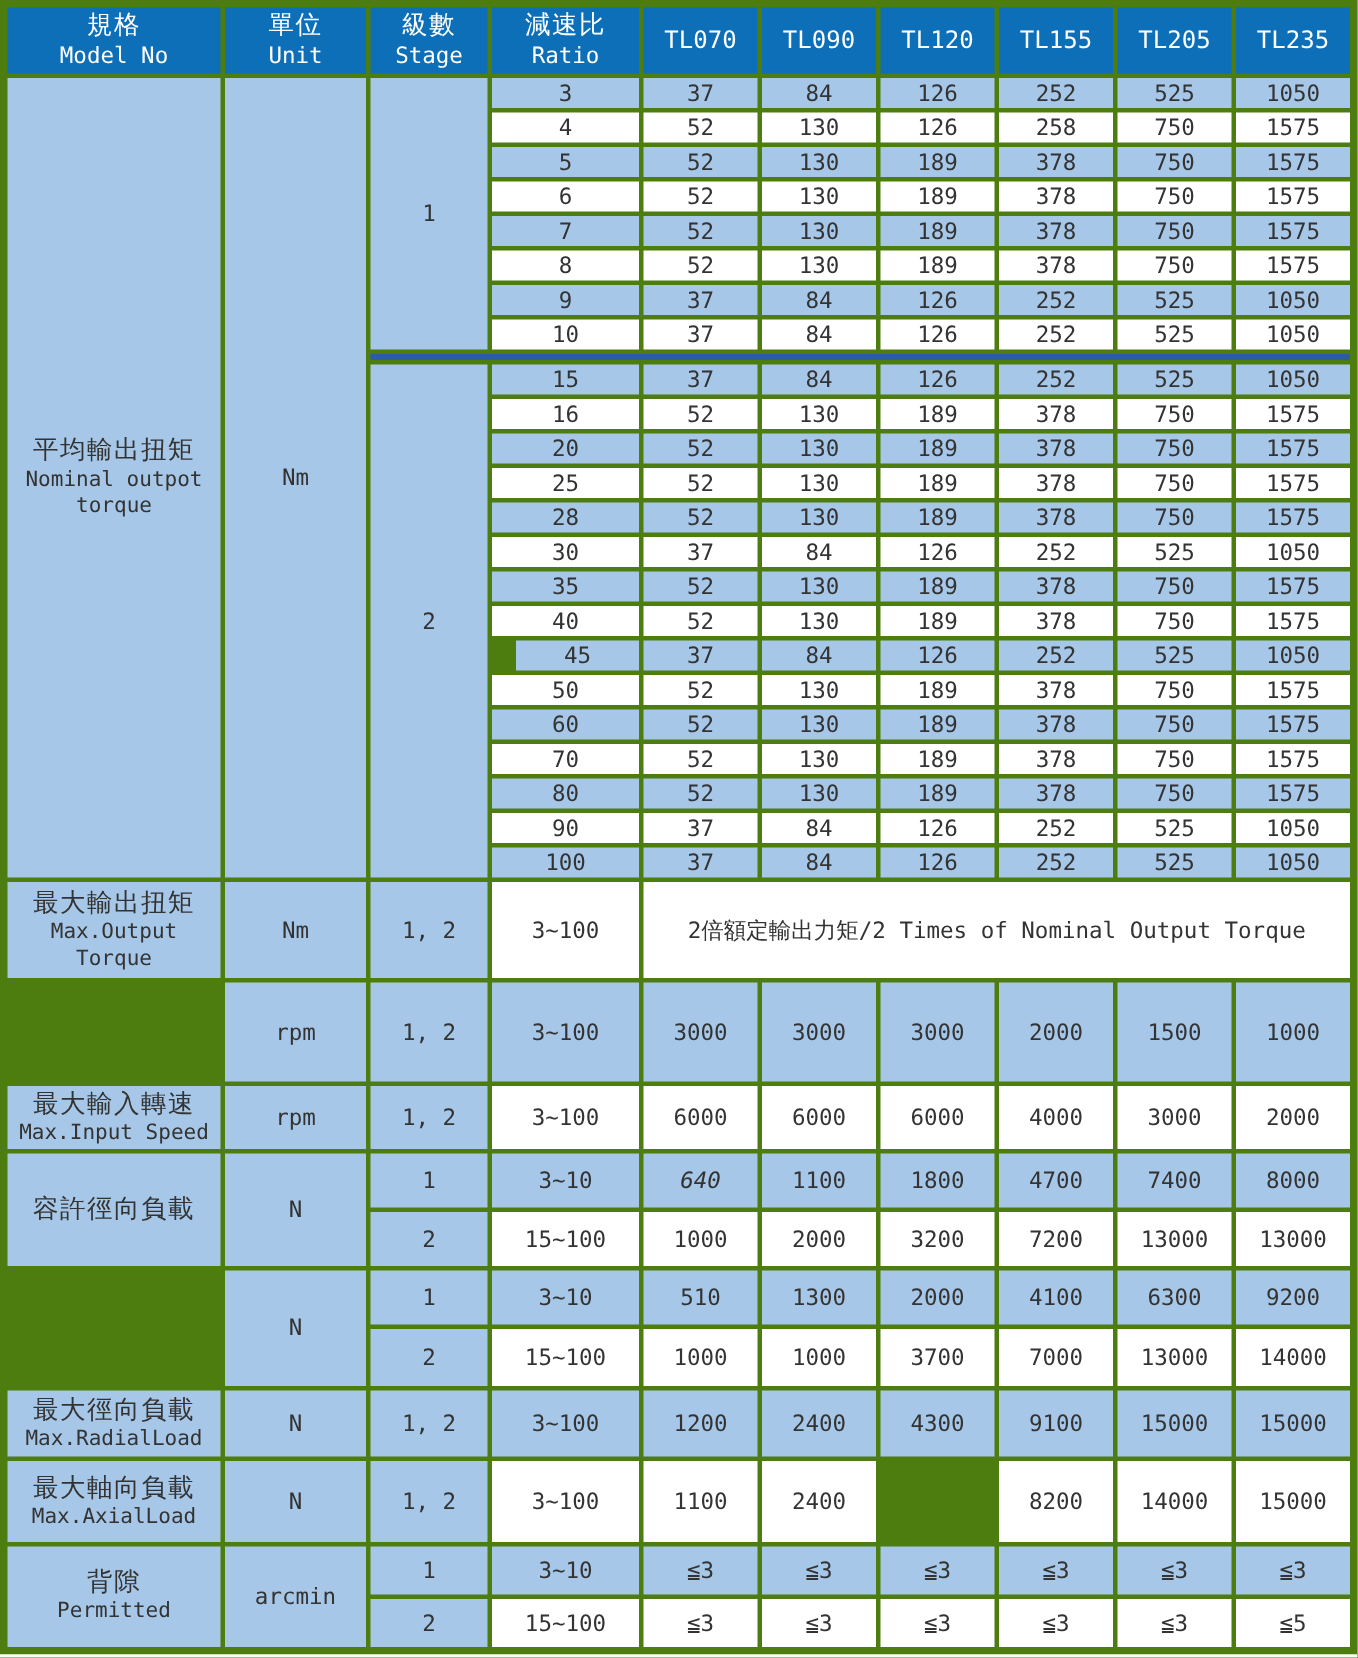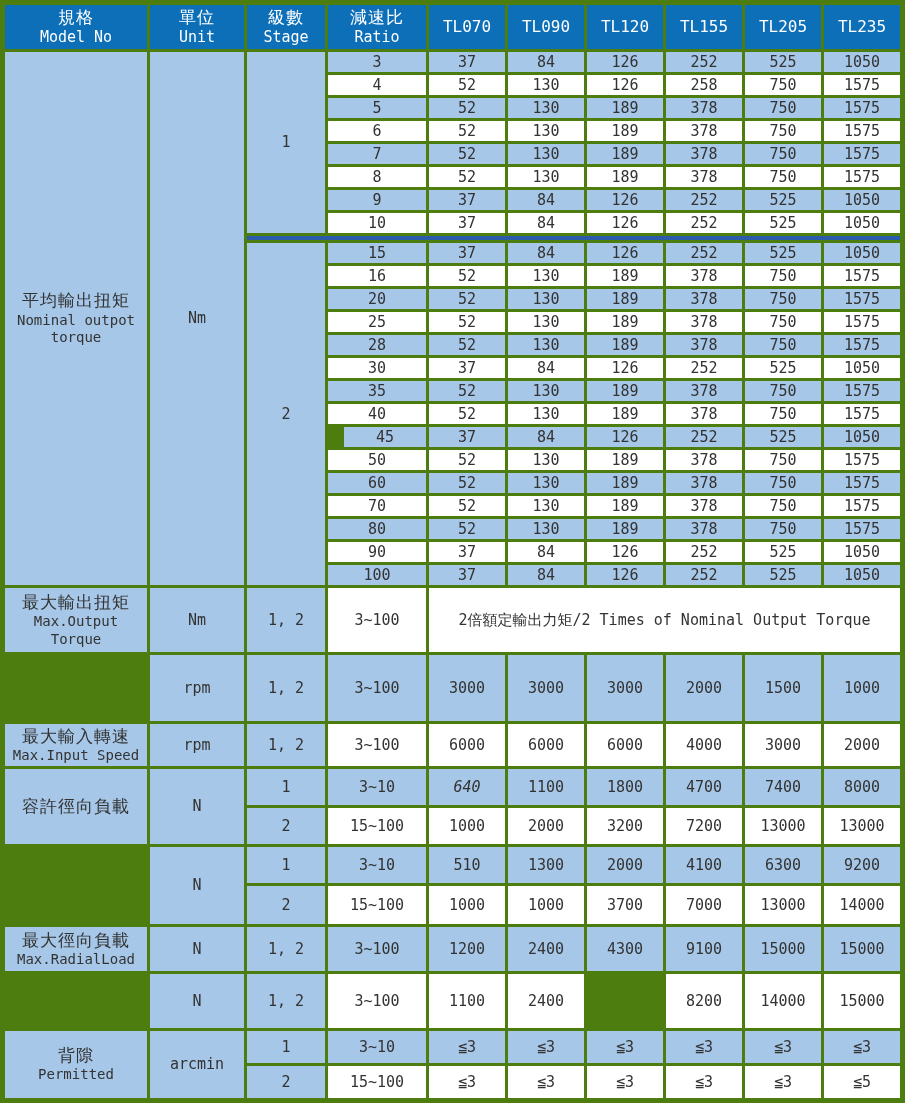--- a/index.html
+++ b/index.html
@@ -117,20 +117,24 @@
     <div class="cell blue stage-cell" style="grid-column:3;grid-row:31">1</div>
     <div class="cell blue stage-cell" style="grid-column:3;grid-row:32">2</div>
 
     <div class="cell blue label-cell" style="grid-column:1;grid-row:33">
       <span class="zh">最大徑向負載</span>
       <span class="en">Max.RadialLoad</span>
     </div>
     <div class="cell blue unit-cell" style="grid-column:2;grid-row:33">N</div>
     <div class="cell blue stage-cell" style="grid-column:3;grid-row:33">1, 2</div>
 
+    <div class="cell blue label-cell" style="grid-column:1;grid-row:34">
+      <span class="zh">最大軸向負載</span>
+      <span class="en">Max.AxialLoad</span>
+    </div>
     <div class="cell blue unit-cell" style="grid-column:2;grid-row:34">N</div>
     <div class="cell blue stage-cell" style="grid-column:3;grid-row:34">1, 2</div>
 
     <div class="cell blue label-cell" style="grid-column:1;grid-row:35/37">
       <span class="zh">背隙</span>
       <span class="en">Permitted</span>
     </div>
     <div class="cell blue unit-cell" style="grid-column:2;grid-row:35/37">arcmin</div>
     <div class="cell blue stage-cell" style="grid-column:3;grid-row:35">1</div>
     <div class="cell blue stage-cell" style="grid-column:3;grid-row:36">2</div>

